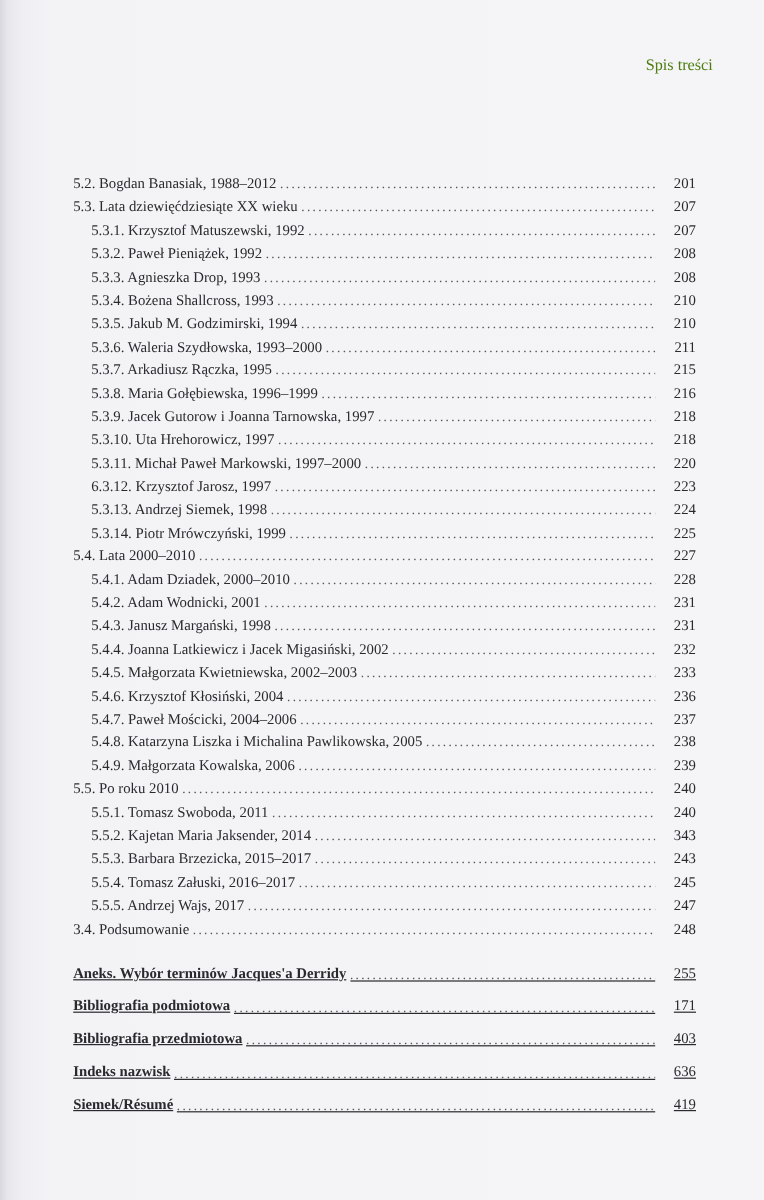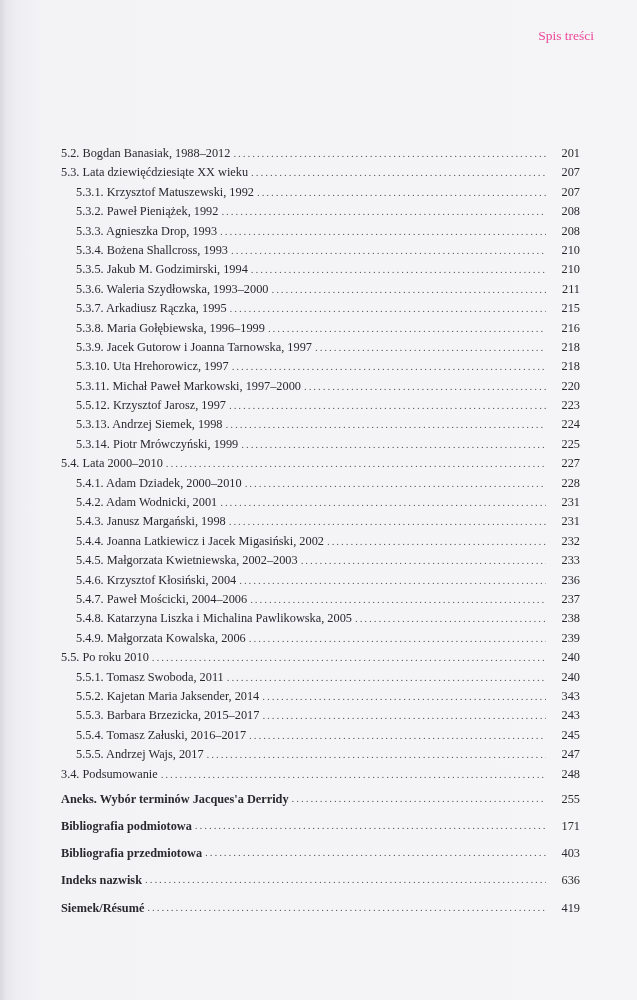--- a/index.html
+++ b/index.html
@@ -10,43 +10,44 @@
       width: 637px;
       height: 1000px;
       overflow: hidden;
       font-family: "Liberation Serif", "DejaVu Serif", serif;
       color: #2a2a2e;
       background: linear-gradient(to right, #d8d8de 0px, #e6e6ec 6px, #efeff3 18px, #f3f3f6 40px, #f5f5f7 100%);
       position: relative;
     }
     .running-head {
       position: absolute;
-      top: 28px;
+      top: 46px;
       right: 43px;
       font-size: 13.5px;
-      color: #ec4899;
+      color: #4d7c0f;
     }
     .toc {
       position: absolute;
       top: 146px;
       left: 61px;
       width: 519px;
     }
     .row {
       display: flex;
       align-items: baseline;
       height: 19.4px;
       font-size: 12.3px;
       white-space: nowrap;
     }
     .row.l2 .title { padding-left: 15px; }
     .row.bold {
       font-weight: bold;
       height: 27.2px;
-      align-items: flex-start;
+      align-items: flex-end;
+      text-decoration: underline;
     }
     .row.bold.first { margin-top: 6px; }
     .title { flex: 0 0 auto; padding-right: 3px; }
     .leader {
       flex: 1 1 auto;
       overflow: hidden;
       color: #55555a;
       font-weight: normal;
       letter-spacing: 1.6px;
       font-size: 11px;
@@ -128,21 +129,21 @@
     <span class="title">5.3.10. Uta Hrehorowicz, 1997</span>
     <span class="leader"></span>
     <span class="page">218</span>
   </div>
       <div class="row l2">
     <span class="title">5.3.11. Michał Paweł Markowski, 1997–2000</span>
     <span class="leader"></span>
     <span class="page">220</span>
   </div>
       <div class="row l2">
-    <span class="title">5.5.12. Krzysztof Jarosz, 1997</span>
+    <span class="title">6.3.12. Krzysztof Jarosz, 1997</span>
     <span class="leader"></span>
     <span class="page">223</span>
   </div>
       <div class="row l2">
     <span class="title">5.3.13. Andrzej Siemek, 1998</span>
     <span class="leader"></span>
     <span class="page">224</span>
   </div>
       <div class="row l2">
     <span class="title">5.3.14. Piotr Mrówczyński, 1999</span>

